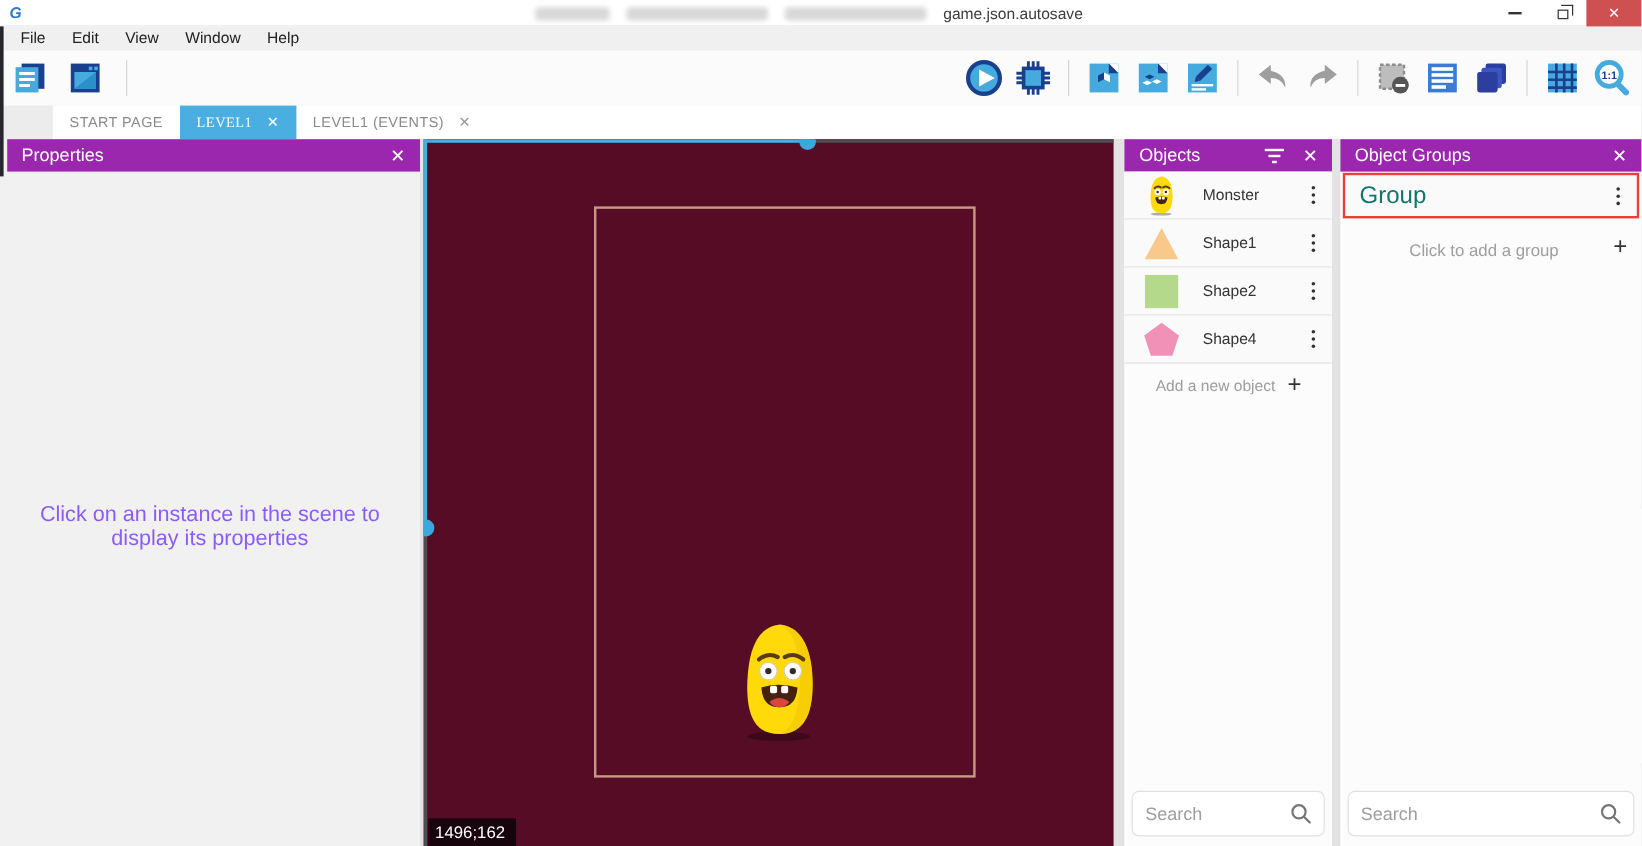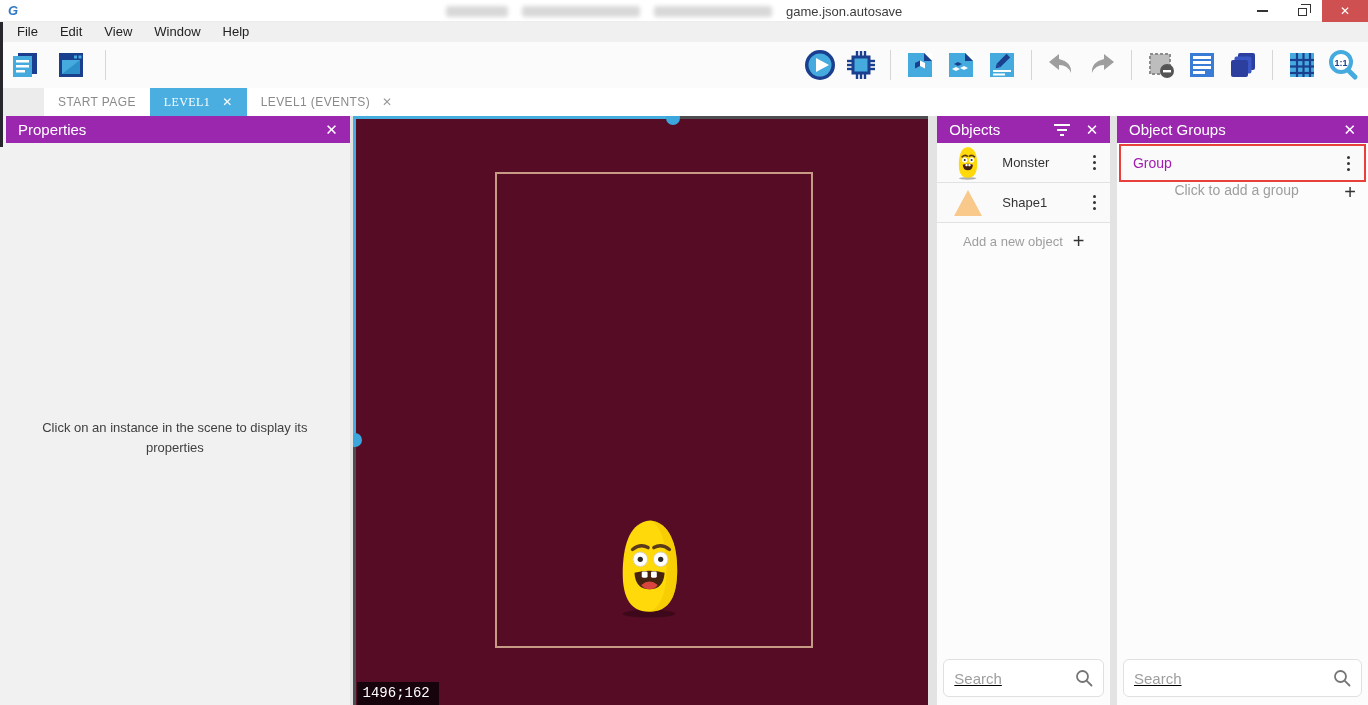--- a/index.html
+++ b/index.html
@@ -49,24 +49,24 @@
   .panel { display:flex; flex-direction:column; }
   .panel-header { height:27px; background:#9b27af; color:#fff; display:flex; align-items:center;
     padding:0 12px; font-size:15px; flex:0 0 auto; }
   .panel-header .spacer { flex:1; }
   .header-x { color:#fff; font-size:15px; margin-left:14px; }
 
   
   .props-panel { width:366px; background:#f1f1f1;gap:28px; }
   .props-panel .panel-header { margin-left:6px; }
   .props-body { flex:1; display:flex; align-items:center; justify-content:center; }
-  .props-msg { width:290px; text-align:center; font-size:13px; color:#404040; line-height:20px; }
-
-  
-  .scene { position:relative; width:602px; background:#570c26; overflow:hidden;font-family:Liberation Mono, monospace; }
+  .props-msg { width:290px; text-align:center; font-size:18px; color:#8b5cf6; line-height:20px; }
+
+  
+  .scene { position:relative; width:602px; background:#570c26; overflow:hidden; }
   .win-border-top-cyan { position:absolute; left:0; top:0; width:322px; height:3px; background:#46aede; }
   .win-border-top-dark { position:absolute; left:322px; top:0; right:0; height:3px; background:#4d4d52; }
   .win-border-left-cyan { position:absolute; left:0; top:0; width:3px; height:325px; background:#46aede; }
   .win-border-left-dark { position:absolute; left:0; top:325px; width:3px; bottom:0; background:#4d4d52; }
   .handle { position:absolute; width:14px; height:14px; border-radius:50%; background:#3ba7dc; }
   .handle.top { left:313px; top:-5px; }
   .handle.left { left:-5px; top:317px; }
   .scene-frame { position:absolute; left:142px; top:56px; width:318px; height:476px;
     border:2px solid #c79a85; }
   .monster { position:absolute; left:263px; top:400px; }
@@ -78,33 +78,33 @@
   .obj-row { height:40px; display:flex; align-items:center; border-bottom:1px solid #e2e2e2;
     background:#fafafa; padding:0 10px 0 15px; }
   .obj-icon { width:32px; height:32px; display:flex; align-items:center; justify-content:center; }
   .obj-label { flex:1; font-size:13px; color:#333; padding-left:18px; }
   .dots { display:flex; flex-direction:column; gap:3px; padding:4px; }
   .dots i { width:3px; height:3px; border-radius:50%; background:#333; }
   .add-row { height:36px; display:flex; align-items:center; justify-content:center; gap:10px;
     font-size:13px; color:#9e9e9e; }
   .plus { font-size:20px; color:#333; font-weight:400; line-height:1; }
   .panel-fill { flex:1; }
-  .search-row { flex:0 0 auto; padding:5px 6px 8px 6px;text-decoration:underline; }
+  .search-row { flex:0 0 auto; padding:5px 6px 8px 6px; }
   .search-box { height:38px; border:1px solid #e0e0e0; border-radius:6px; background:#fff;
     display:flex; align-items:center; padding:0 10px; }
   .search-box input { border:none; outline:none; flex:1; min-width:0; font-size:15px;
     color:#333; font-family:"Liberation Sans", sans-serif; background:transparent; }
   .search-box input::placeholder { color:#9e9e9e; }
 
   
   .groups-panel { width:258px; background:#fcfcfc; }
   .group-row { height:38px; margin:1px 2px 0 2px; display:flex; align-items:center; background:#fafafa;
     border:2px solid #e8413c; padding:0 10px 0 12px; }
-  .group-label { flex:1; font-size:14px; color:#a21caf; }
-  .group-add-row { height:34px; display:flex; align-items:flex-start; padding:0 12px; }
+  .group-label { flex:1; font-size:20px; color:#0f766e; }
+  .group-add-row { height:34px; display:flex; align-items:flex-end; padding:0 12px; }
   .group-add-label { flex:1; text-align:center; font-size:14px; color:#9e9e9e; }
 
   .filter-icon { display:flex; flex-direction:column; gap:3px; align-items:center; margin-right:2px; }
   .filter-icon i { height:2px; background:#fff; display:block; }
   .filter-icon i:nth-child(1){ width:16px; } .filter-icon i:nth-child(2){ width:10px; }
   .filter-icon i:nth-child(3){ width:4px; }
 </style>
 </head>
 <body>
 
@@ -382,22 +382,48 @@
           </svg>
       </span>
       <span class="obj-label">Shape1</span>
       <span class="dots">
           <i></i>
           <i></i>
           <i></i>
         </span>
     </div>
 
-
-
+    <div class="obj-row">
+      <span class="obj-icon">
+        <svg width="28" height="28" viewBox="0 0 28 28">
+            <rect x="0" y="0" width="28" height="28" fill="#b5d98b"></rect>
+          </svg>
+      </span>
+      <span class="obj-label">Shape2</span>
+      <span class="dots">
+          <i></i>
+          <i></i>
+          <i></i>
+        </span>
+    </div>
+
+
+    <div class="obj-row">
+      <span class="obj-icon">
+        <svg width="30" height="30" viewBox="0 0 30 30">
+            <polygon points="15,1 29.5,11.5 24,28.5 6,28.5 0.5,11.5" fill="#f291b8"></polygon>
+          </svg>
+      </span>
+      <span class="obj-label">Shape4</span>
+      <span class="dots">
+          <i></i>
+          <i></i>
+          <i></i>
+        </span>
+    </div>
 
     <div class="add-row">
       <span>Add a new object</span>
       <span class="plus">+</span>
     </div>
 
     <div class="panel-fill"></div>
 
     <div class="search-row">
       <div class="search-box">

